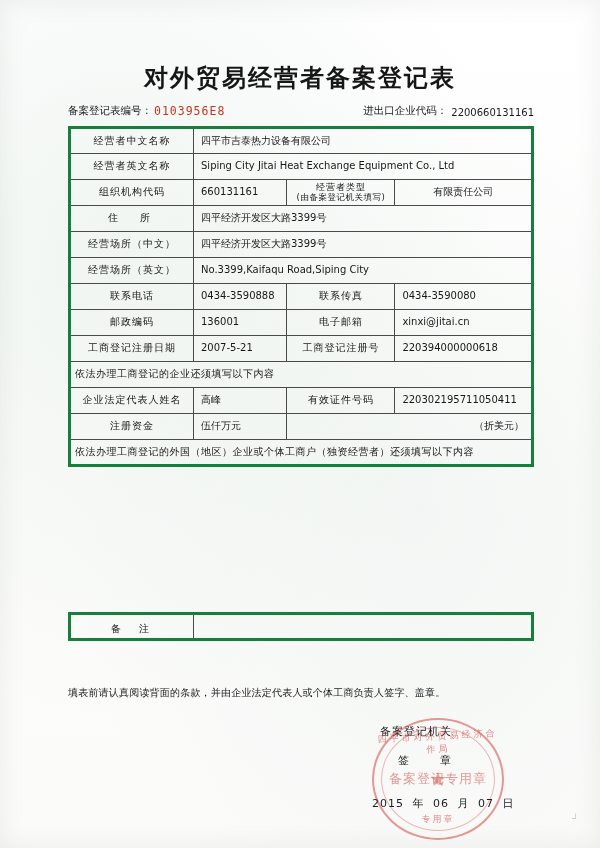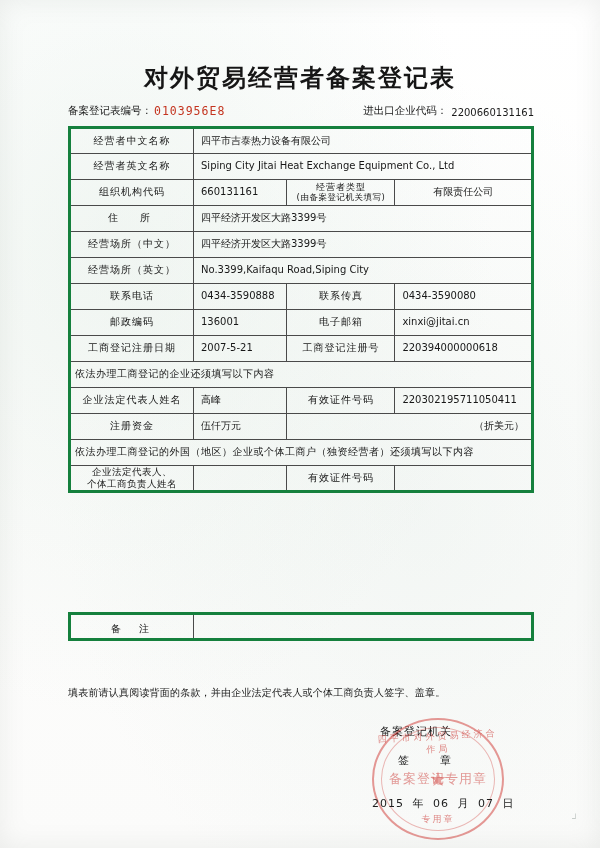--- a/index.html
+++ b/index.html
@@ -320,31 +320,20 @@
     <td class="val">220302195711050411</td>
   </tr>
   <tr>
     <td class="lab">注册资金</td>
     <td class="val">伍仟万元</td>
     <td class="val val-r" colspan="2">（折美元）</td>
   </tr>
   <tr>
     <td class="section" colspan="4">依法办理工商登记的外国（地区）企业或个体工商户（独资经营者）还须填写以下内容</td>
   </tr>
-  <tr>
-    <td class="lab">
-      <div class="two-line-lab">
-        <div>企业法定代表人、</div>
-        <div>个体工商负责人姓名</div>
-      </div>
-    </td>
-    <td class="val"></td>
-    <td class="lab2">有效证件号码</td>
-    <td class="val"></td>
-  </tr>
 </tbody>
   </table>
 
 <table class="tbl" style="top:612px;">
   <tbody>
       <tr>
     <td class="note-lab">备　注</td>
     <td class="note-cell"></td>
   </tr>
 </tbody>

